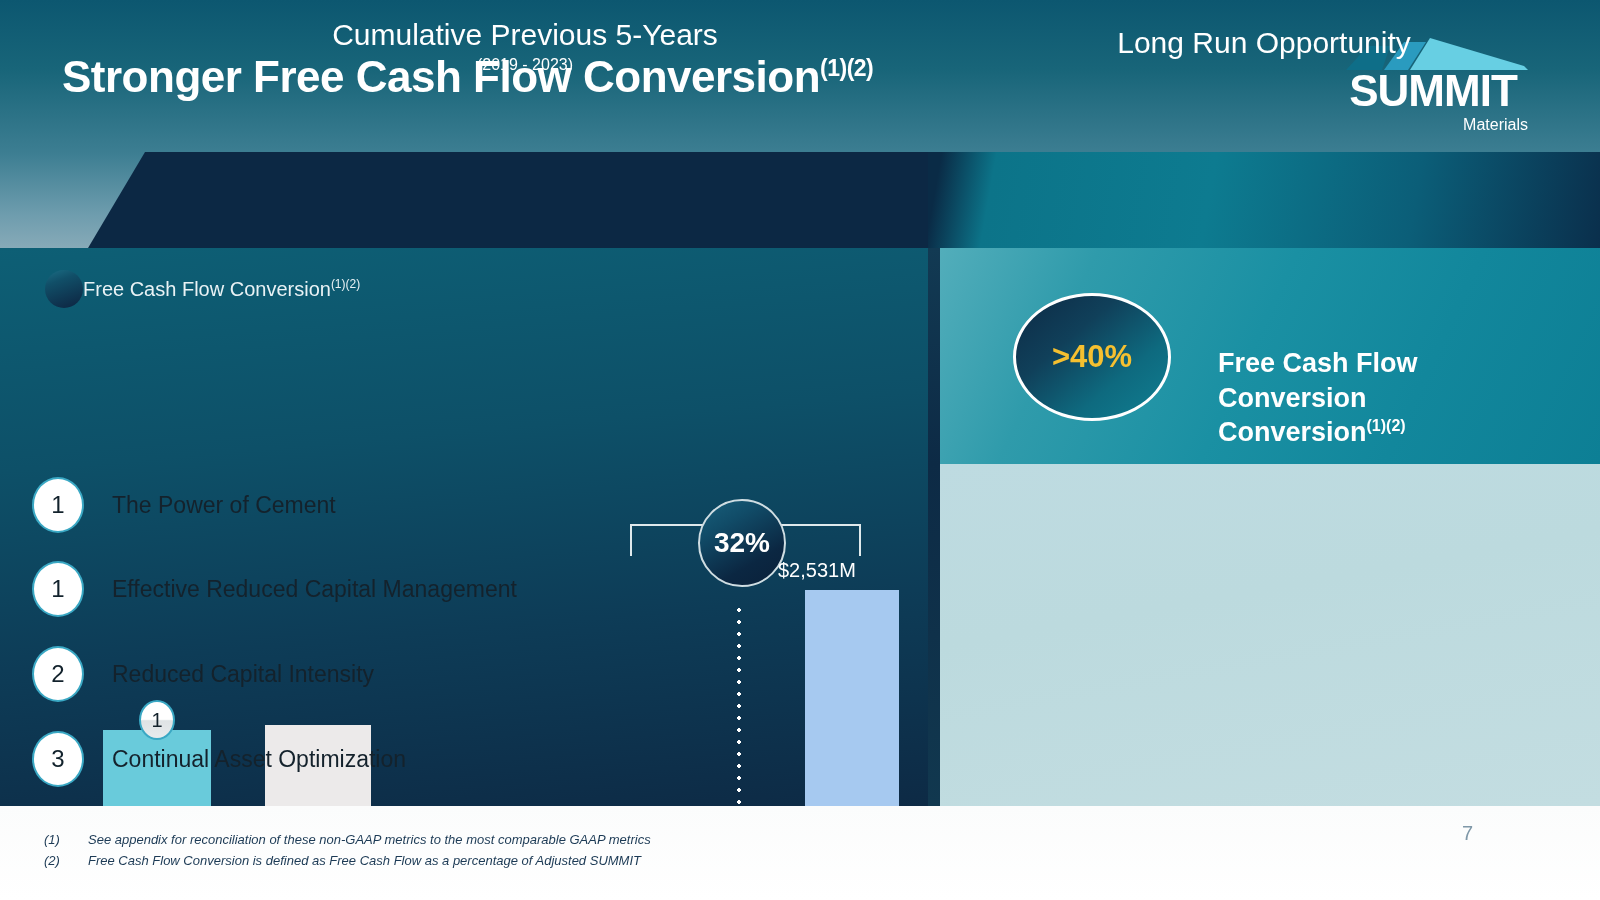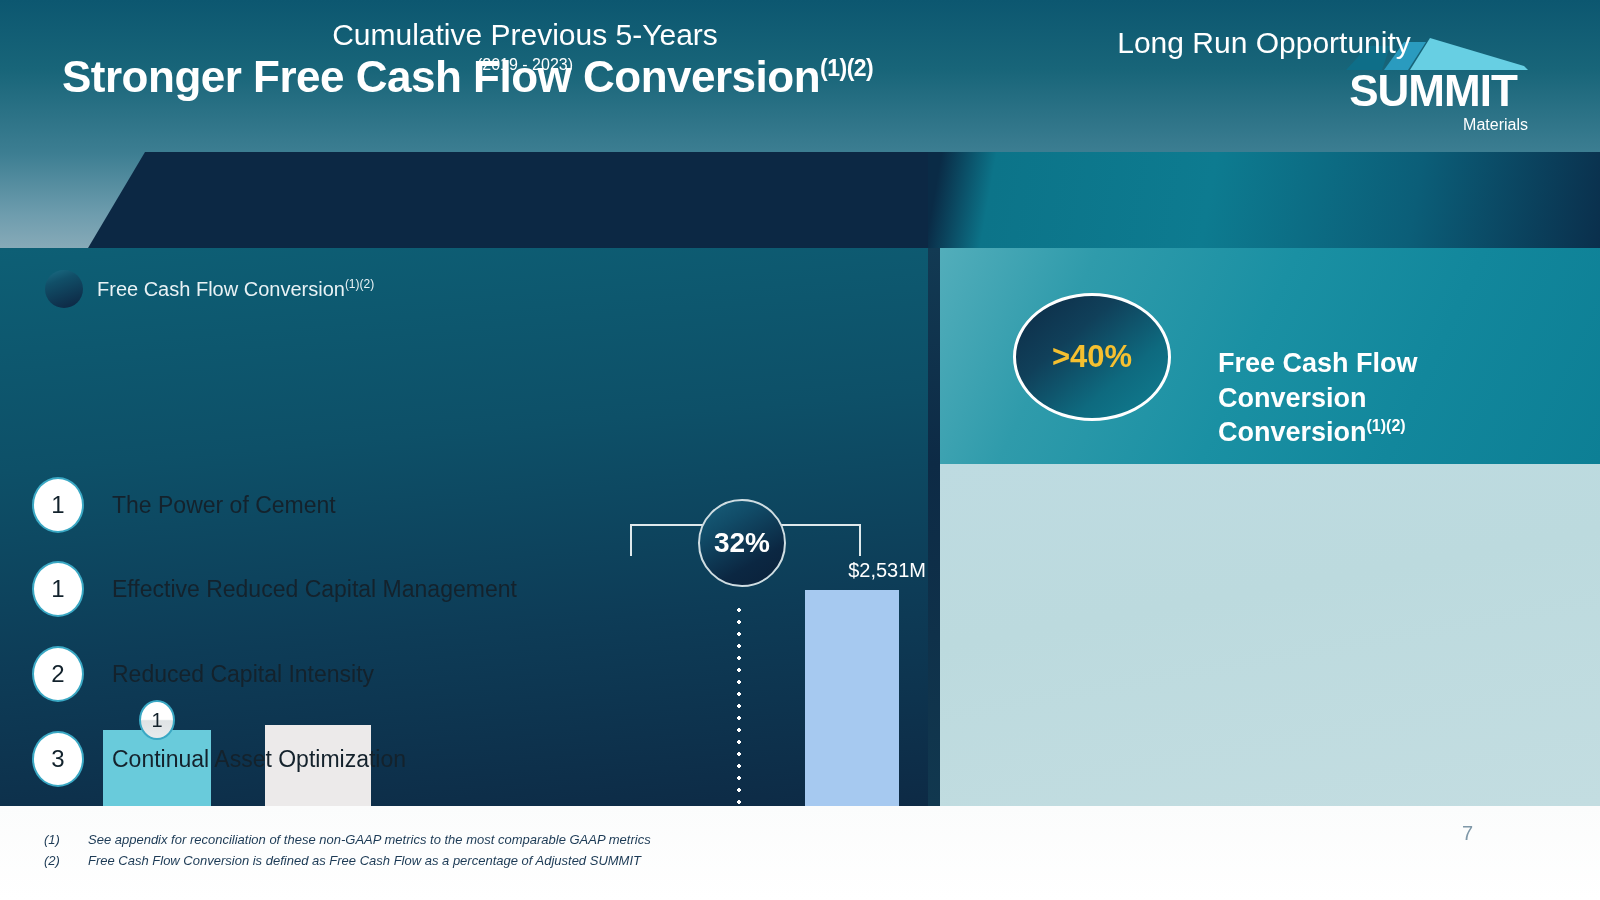--- a/index.html
+++ b/index.html
@@ -58,37 +58,37 @@
     position:absolute; left:928px; top:26px; width:672px; text-align:center;
     font-size:30px; color:#ffffff;
   }
 
   
   .chart-panel {
     position:absolute; left:0; top:248px; width:928px; height:558px;
     background:linear-gradient(175deg,#0d5f75 0%, #0d5068 35%, #0d3c57 66%, #0d2a45 100%);
     overflow:hidden;
   }
-  .legend { position:absolute; left:45px; top:270px; display:flex; align-items:center; gap:14px; }
+  .legend { position:absolute; left:45px; top:270px; display:flex; align-items:center; }
   .legend-dot {
     width:38px; height:38px; border-radius:50%;
     background:linear-gradient(160deg,#1b6f86 0%, #114f68 30%, #0d2340 100%);
   }
   .legend-label { font-size:20px; color:#e9f2f5; white-space:nowrap; }
   .legend-label .sup { font-size:12px; vertical-align:super; }
 
   .plot { position:absolute; left:0; top:248px; width:928px; height:558px;margin-left:48px; }
 
   .bar { position:absolute; }
   .bar-teal  { background:#69cbdb; }
   .bar-grey  { background:#eceaea; }
   .bar-blue  { background:#a6c9f0; }
 
   .val-label {
-    position:absolute; font-size:20px; color:#ffffff; white-space:nowrap; text-align:right;
+    position:absolute; font-size:20px; color:#ffffff; white-space:nowrap; text-align:left;
   }
 
   .numbadge {
     position:absolute; width:36px; height:40px; border-radius:50%;
     background:linear-gradient(180deg,#ffffff 0%, #ffffff 48%, #dfe3e5 52%, #e8ebed 100%);
     border:2px solid #3aa8c4;
     display:flex; align-items:center; justify-content:center;
     font-size:20px; color:#14222c;
   }
 

